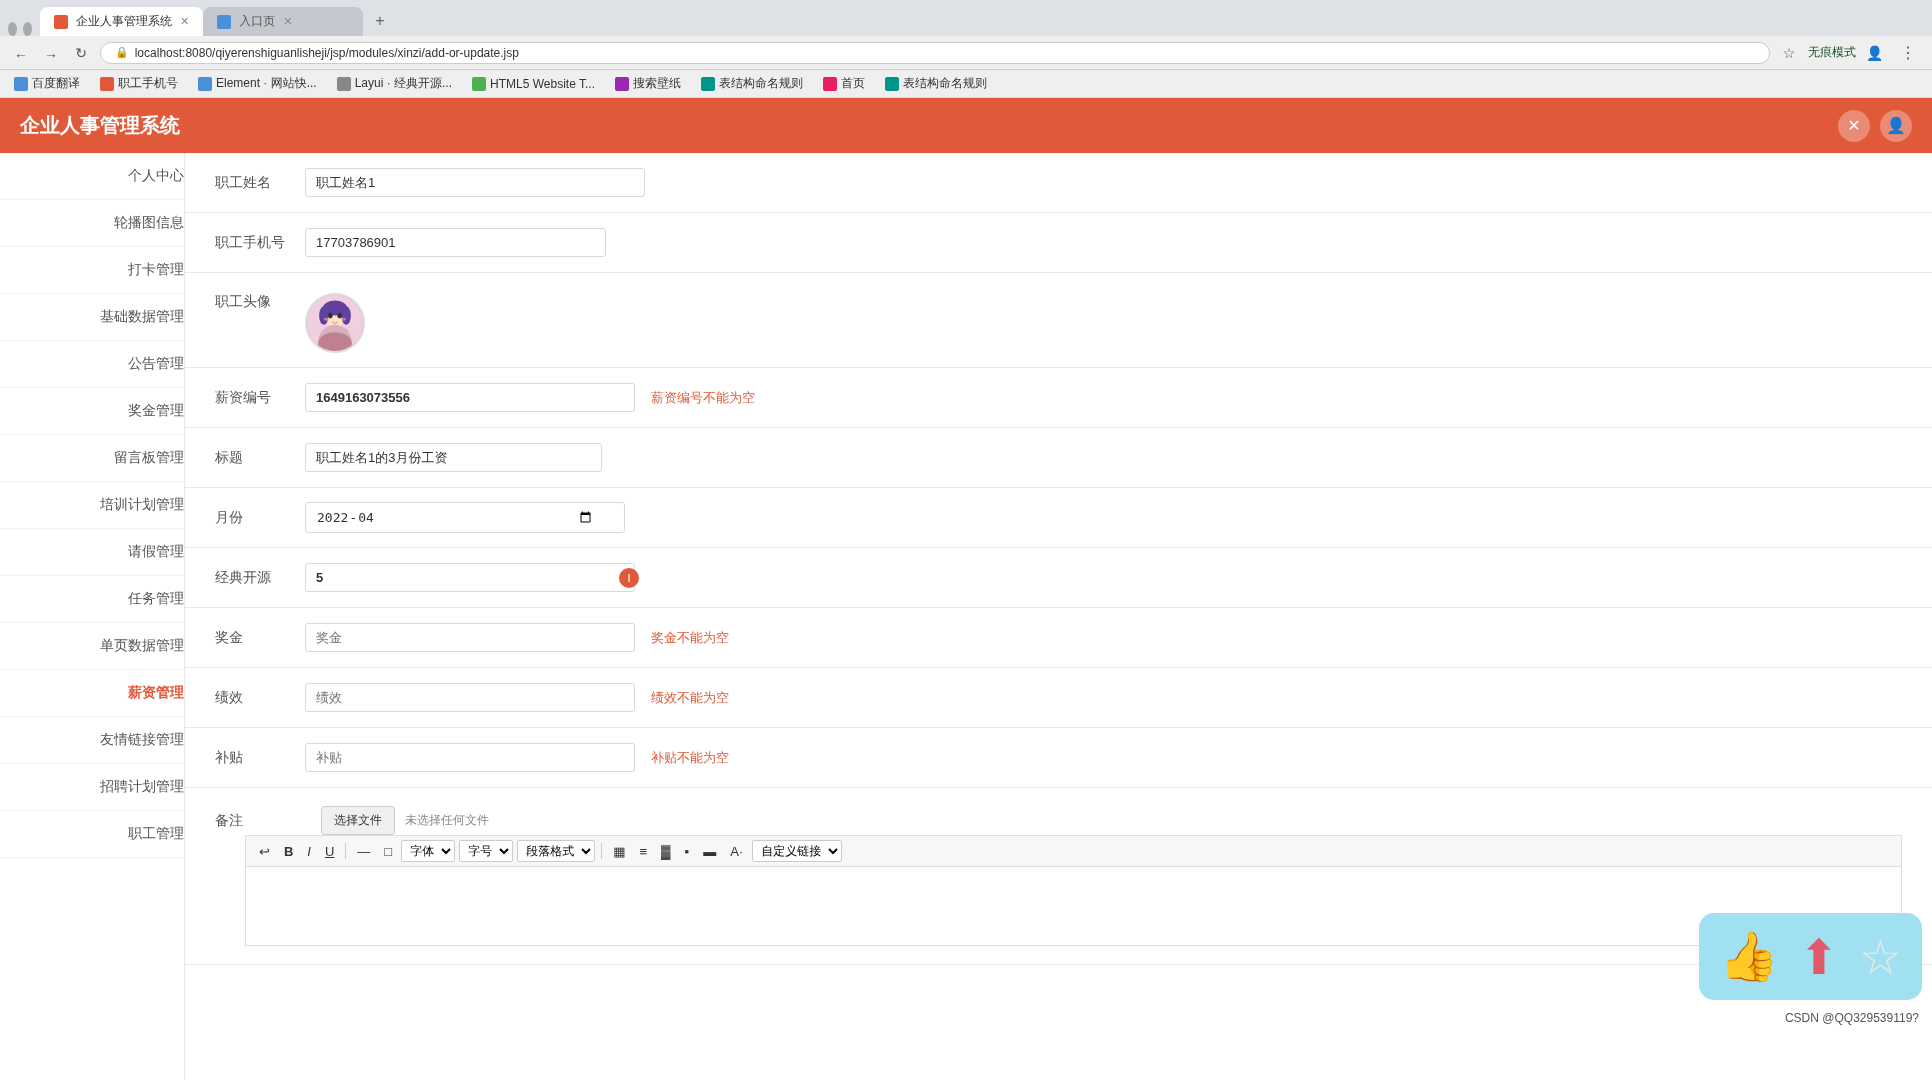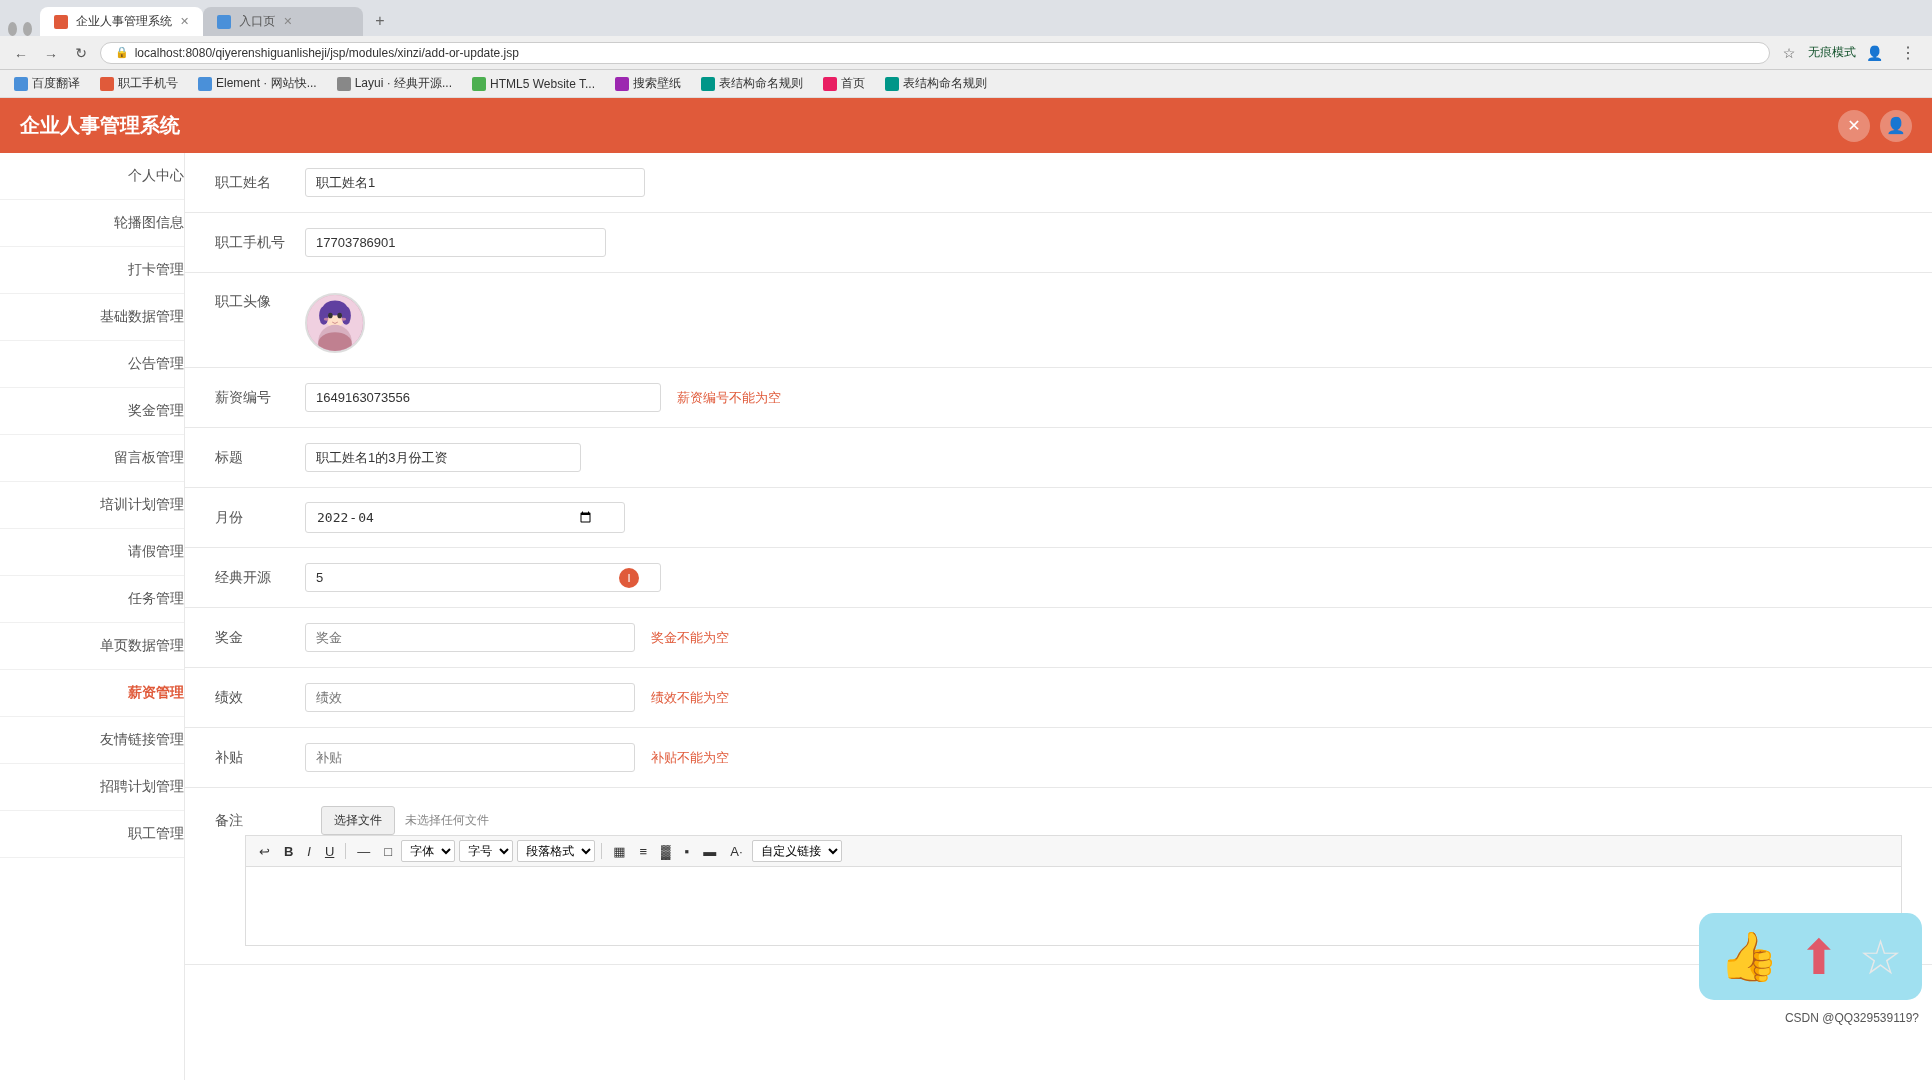--- a/index.html
+++ b/index.html
@@ -40,24 +40,24 @@
     
     .main-content { flex: 1; overflow-y: auto; background: #fff; }
 
     
     .form-row { display: flex; align-items: center; padding: 14px 30px; border-bottom: 1px solid #e8e8e8; min-height: 60px; }
     .form-label { width: 90px; color: #555; font-size: 14px; flex-shrink: 0; }
     .form-field { display: flex; align-items: center; flex: 1; gap: 16px; }
     .form-input { border: 1px solid #d9d9d9; border-radius: 3px; padding: 6px 10px; font-size: 13px; color: #333; background: #fff; outline: none; }
     .form-input.text-input { width: 340px; }
     .form-input.phone-input { width: 301px; }
-    .form-input.salary-number-input { width: 356px; }
+    .form-input.salary-number-input { width: 330px; font-weight: bold; }
     .form-input.salary-input { width: 330px; }
     .form-input.month-input { width: 320px; }
-    .form-input.title-input { width: 276px; }
+    .form-input.title-input { width: 297px; }
     .validation-msg { color: #e05a3a; font-size: 13px; }
 
     
     .avatar-circle { width: 60px; height: 60px; border-radius: 50%; background: linear-gradient(135deg, #f0c0d0, #d0a0c0); display: flex; align-items: center; justify-content: center; overflow: hidden; border: 2px solid #ddd; }
     .avatar-svg { width: 60px; height: 60px; }
 
     
     .cursor-indicator { width: 20px; height: 20px; background: #e05a3a; border-radius: 50%; display: inline-flex; align-items: center; justify-content: center; color: #fff; font-size: 11px; margin-left: 4px; vertical-align: middle; }
 
     

